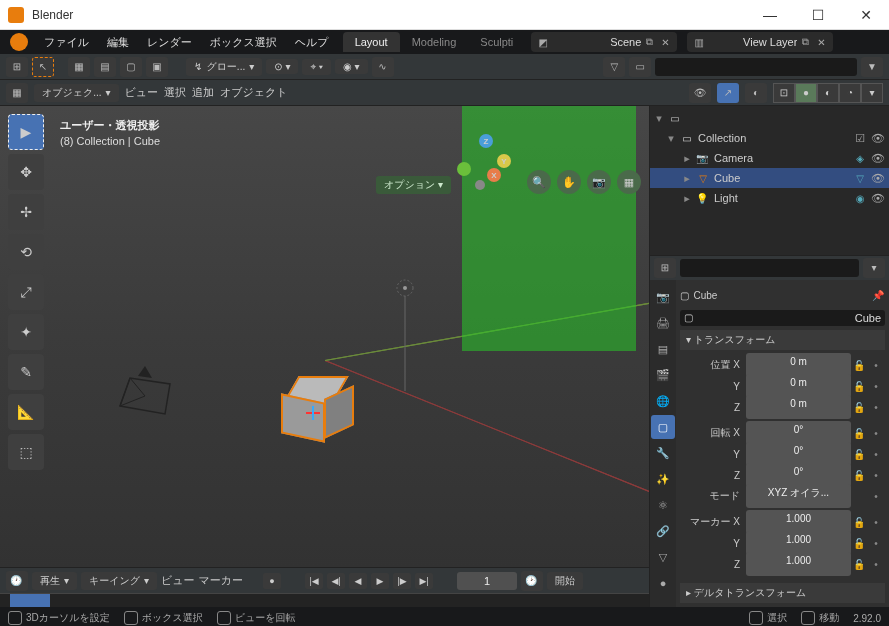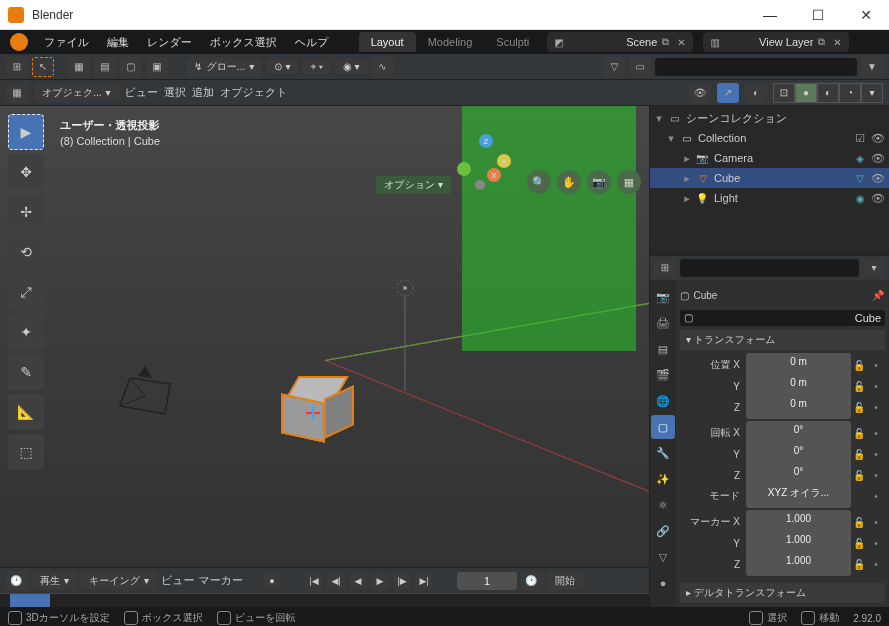--- a/index.html
+++ b/index.html
@@ -9,21 +9,21 @@
 .titlebar { height: 30px; background: #fff; display: flex; align-items: center; padding: 0 8px; border-bottom: 1px solid #ddd; }
 .titlebar .logo { width: 16px; height: 16px; background: #e87d0d; border-radius: 3px; margin-right: 8px; }
 .titlebar .title { color: #333; font-size: 12px; flex: 1; }
 .winbtns { display: flex; gap: 18px; }
 .winbtn { width: 30px; text-align: center; color: #333; font-size: 14px; cursor: pointer; }
 
 
 .menubar { height: 24px; background: #18191b; display: flex; align-items: center; padding: 0 4px; gap: 2px; }
 .menubar .logo2 { width: 18px; height: 18px; background: #e87d0d; border-radius: 50%; margin: 0 6px; }
 .menubar .mitem { color: #ddd; padding: 3px 8px; font-size: 11px; cursor: pointer; }
-.menubar .tabs { display: flex; margin-left: 20px; }
+.menubar .tabs { display: flex; margin-left: 4px; }
 .menubar .tab { padding: 4px 12px; color: #888; font-size: 11px; cursor: pointer; border-radius: 4px 4px 0 0; }
 .menubar .tab.active { background: #333; color: #eee; }
 .scene-field, .layer-field { display: flex; align-items: center; background: #2b2b2b; border-radius: 4px; height: 20px; padding: 0 4px; margin: 0 4px; }
 .scene-field input, .layer-field input, .cube-name input { background: transparent; border: none; color: #ddd; font-size: 11px; width: 90px; outline: none; text-align: right; }
 .ic { width: 16px; height: 16px; display: inline-flex; align-items: center; justify-content: center; color: #aaa; font-size: 10px; }
 
 
 .header2 { height: 26px; background: #333739; display: flex; align-items: center; padding: 0 6px; gap: 4px; border-bottom: 1px solid #222; }
 .tool-ic { width: 22px; height: 20px; background: #3a3a3a; border-radius: 3px; display: flex; align-items: center; justify-content: center; cursor: pointer; font-size: 10px; color: #bbb; }
 .tool-ic.active { background: #4772b3; }
@@ -301,21 +301,20 @@
     </div>
   </div>
 
   <div class="right-col">
 
     <div class="outliner">
       <div class="out-tree">
         <div class="out-row">
           <span class="tw">▾</span>
             <span class="oic">▭</span>
-          <span class="lbl">シーンコレクション</span>
         </div>
         <div class="out-row" style="padding-left:16px">
           <span class="tw">▾</span>
             <span class="oic" style="color:#ddd">▭</span>
           <span class="lbl">Collection</span>
           <span class="vis">
               <span>☑</span>
               <span>👁</span>
             </span>
         </div>

